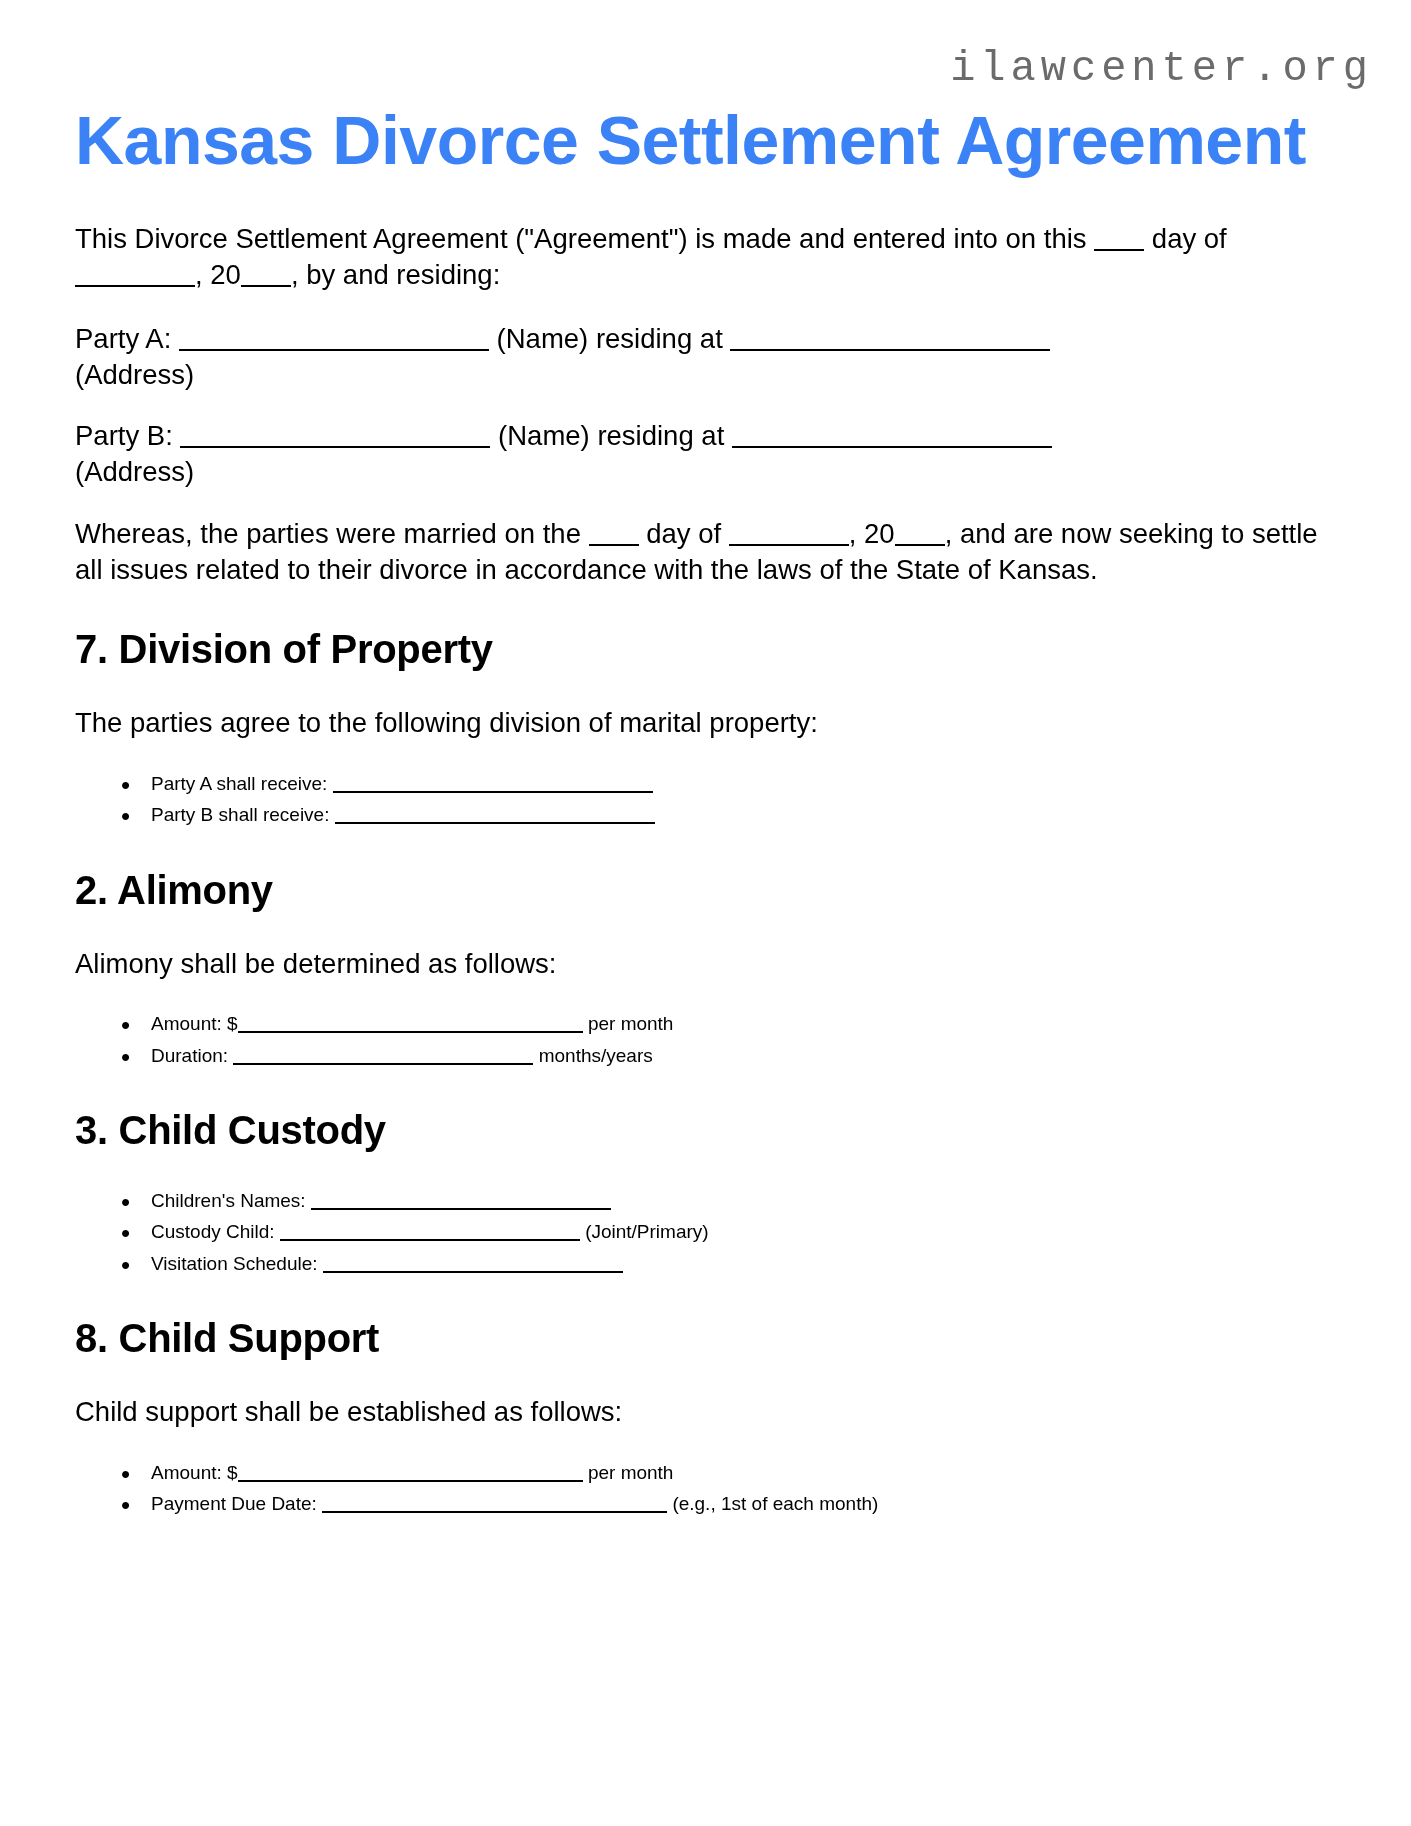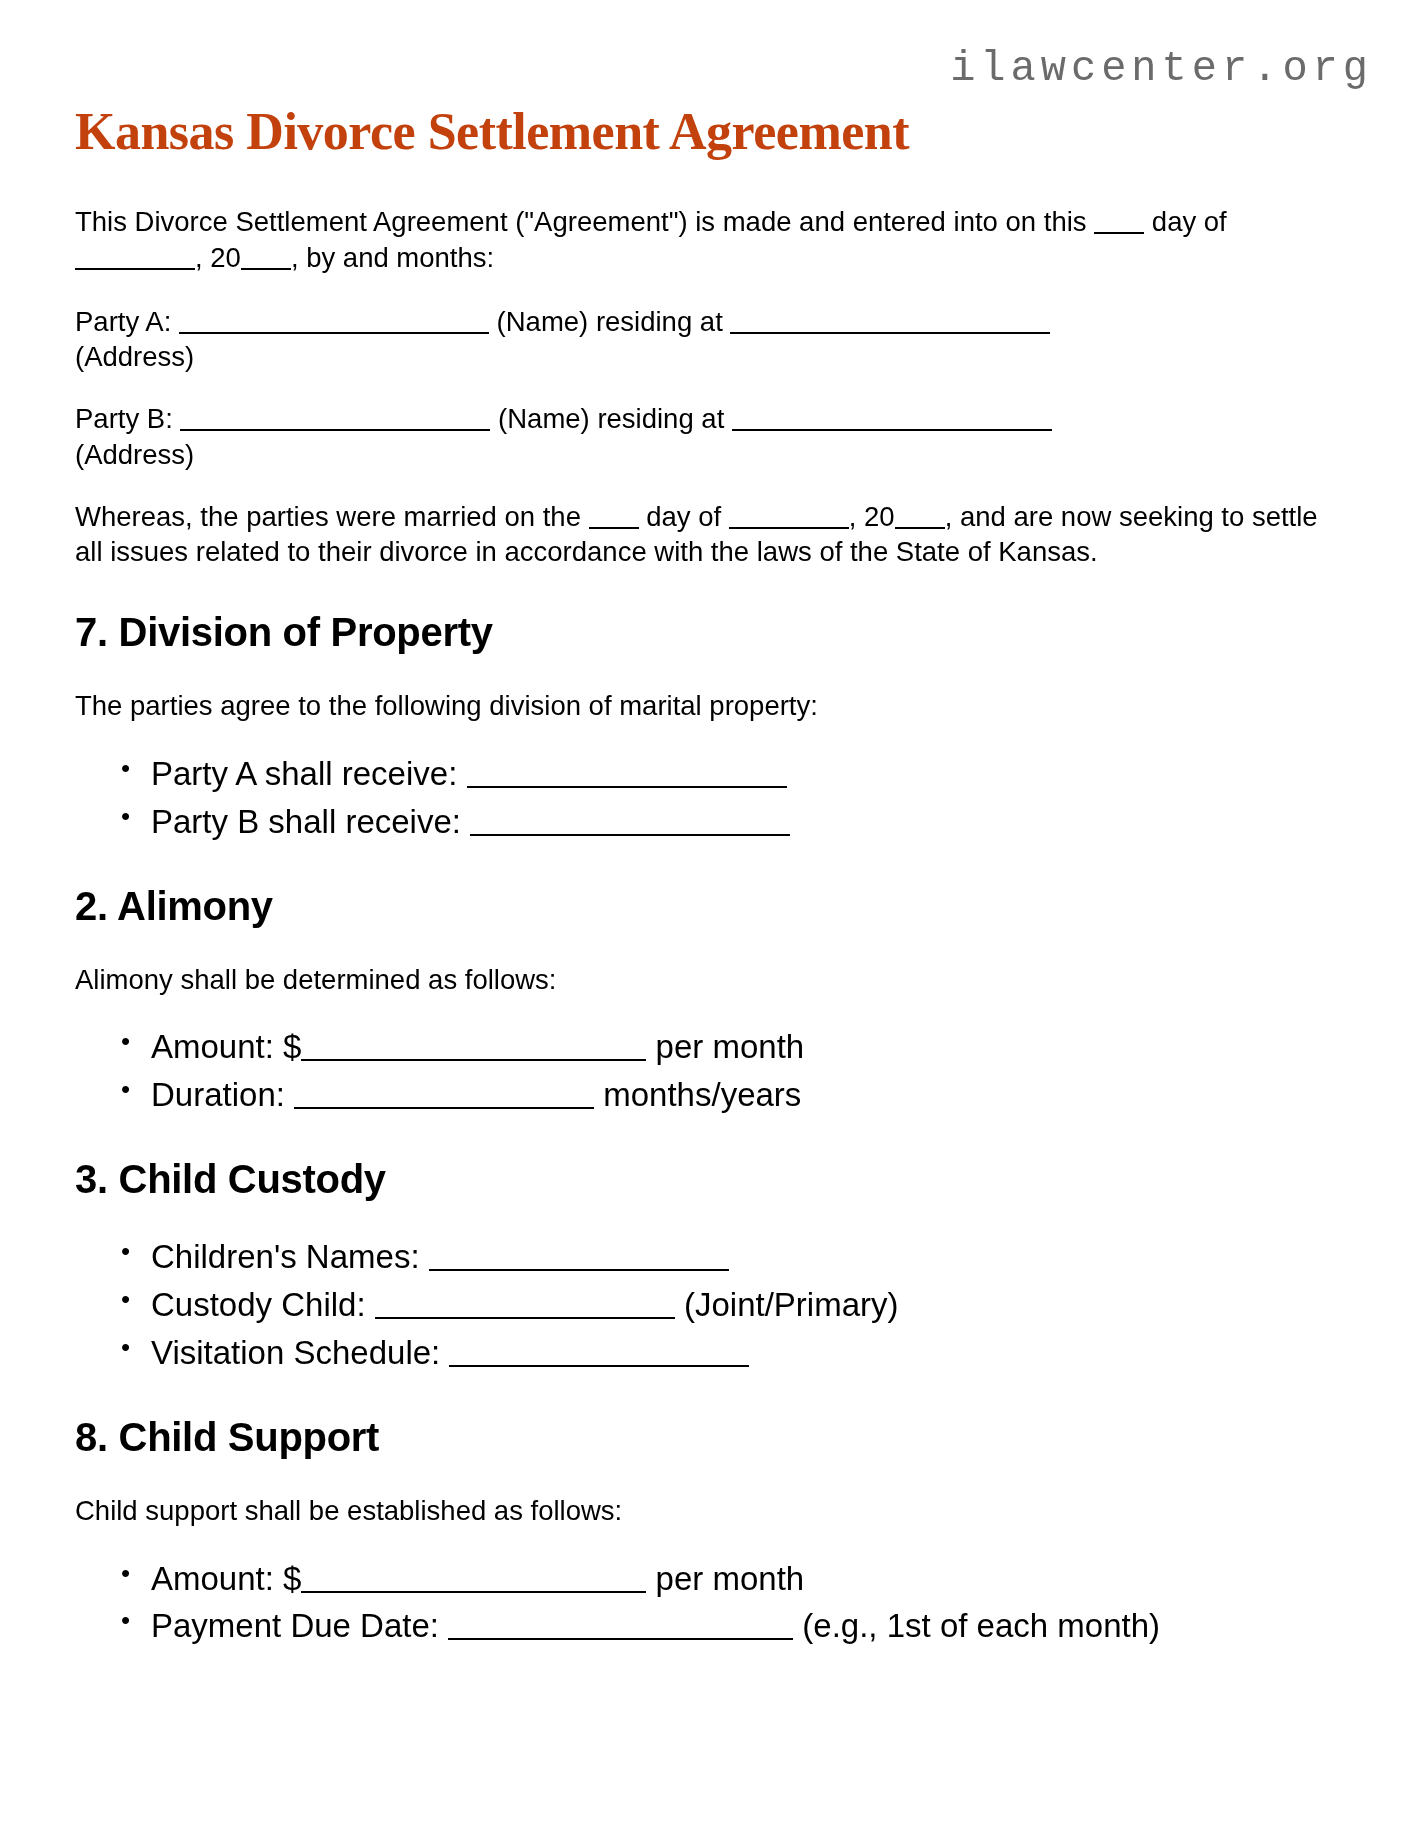--- a/index.html
+++ b/index.html
@@ -41,27 +41,27 @@
 
   
   .content {
     position: absolute;
     left: 75px;
     top: 92px;
     width: 1262px;
   }
 
   h1.doc-title {
-    font-family: Liberation Serif, serif;
-    font-size: 52px;
+    font-family: Liberation Sans, sans-serif;
+    font-size: 68px;
     font-weight: bold;
     letter-spacing: -0.5px;
     margin: 0 0 44px 0;
     line-height: 1.08;
-    color: #c2410c;
+    color: #3b82f6;
   }
 
   p.body-text {
     font-size: 27.5px;
     line-height: 1.30;
     margin: 0 0 28px 0;
     color: #000;
     max-width: 1262px;
   }
 
@@ -83,21 +83,21 @@
     color: #000;
   }
 
   ul.fields {
     list-style: none;
     margin: 18px 0 0 0;
     padding: 0 0 0 46px;
   }
   ul.fields li {
     position: relative;
-    font-size: 33px;
+    font-size: 19px;
     line-height: 1.33;
     margin: 0 0 4px 0;
     padding-left: 30px;
     color: #000;
   }
   ul.fields li::before {
     content: "\2022";
     position: absolute;
     left: 0;
     top: -1px;
@@ -129,21 +129,21 @@
   <div class="watermark">ilawcenter.org</div>
 
   <div class="content">
 
     <h1 class="doc-title">Kansas Divorce Settlement Agreement</h1>
 
     <p class="body-text">
       <span>This Divorce Settlement Agreement ("Agreement") is made and entered into on this</span>
       <span class="blank b-xs"></span>
       <span>day of</span>
-      <span class="blank b-sm"></span><span>, 20</span><span class="blank b-xs"></span><span>, by and months:</span>
+      <span class="blank b-sm"></span><span>, 20</span><span class="blank b-xs"></span><span>, by and residing:</span>
     </p>
 
     <p class="party-line">
       <b>Party A:</b>
       <span class="blank b-name"></span>
       <span>(Name) residing at</span>
       <span class="blank b-addr"></span><br>
       <span>(Address)</span>
     </p>
 

